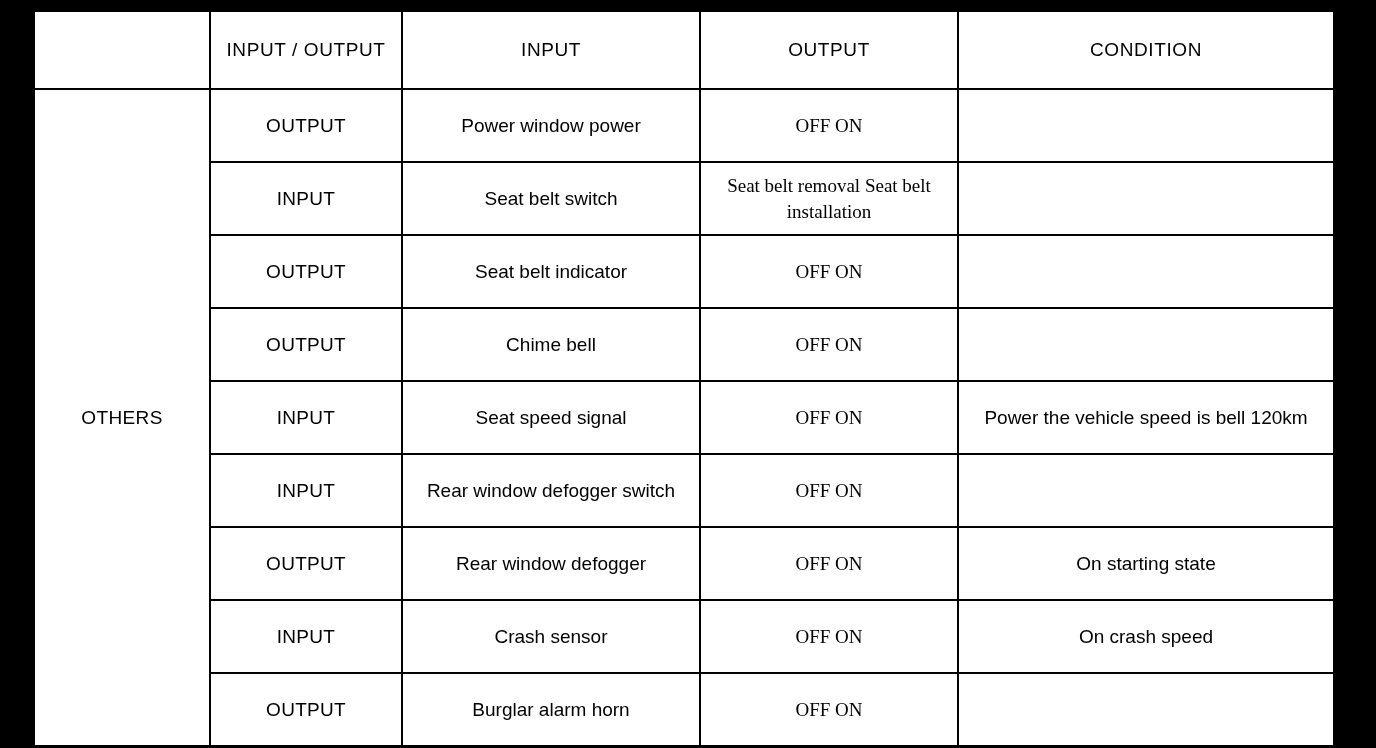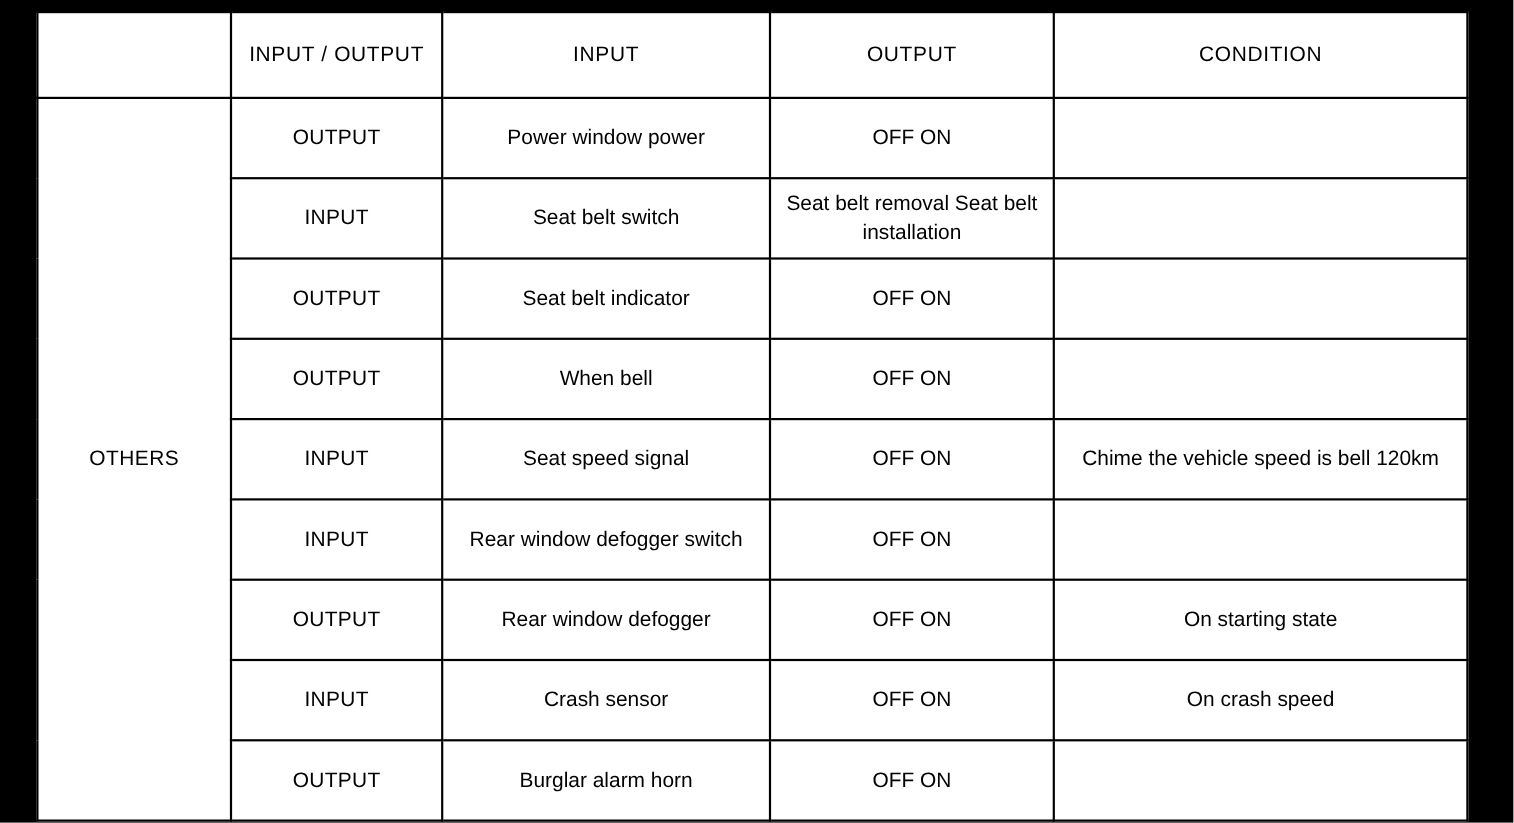--- a/index.html
+++ b/index.html
@@ -59,21 +59,21 @@
     height: 71px;
   }
   td.group-cell {
     vertical-align: top;
     padding-top: 22px;
     font-size: 19px;
     letter-spacing: 0.4px;
   }
   td.name-cell { font-size: 19px; margin-top: 24px; }
   td.io-cell { font-size: 19px; letter-spacing: 0.3px; }
-  td.disp-cell { font-size: 19px; }
+  td.disp-cell { font-size: 19px; font-family: Liberation Serif, serif; }
   td.cond-cell { font-size: 19px; }
   .two-line { line-height: 1.38; }
 </style>
 </head>
 <body>
 
 <div class="page">
   <table class="spec">
     <colgroup>
       <col class="c-group">
@@ -127,39 +127,39 @@
           <span>OFF</span>
           <span>ON</span>
         </td>
         <td class="cond-cell two-line">
           <span></span>
           <span></span>
         </td>
       </tr>
       <tr>
         <td class="io-cell">OUTPUT</td>
-        <td class="name-cell">When bell</td>
+        <td class="name-cell">Chime bell</td>
         <td class="disp-cell two-line">
           <span>OFF</span>
           <span>ON</span>
         </td>
         <td class="cond-cell two-line">
           <span></span>
           <span></span>
         </td>
       </tr>
       <tr>
         <td class="io-cell">INPUT</td>
         <td class="name-cell">Seat speed signal</td>
         <td class="disp-cell two-line">
           <span>OFF</span>
           <span>ON</span>
         </td>
         <td class="cond-cell two-line">
-          <span>Chime the vehicle speed is</span>
+          <span>Power the vehicle speed is</span>
           <span>bell 120km</span>
         </td>
       </tr>
       <tr>
         <td class="io-cell">INPUT</td>
         <td class="name-cell two-line">
           <span>Rear window defogger</span>
           <span>switch</span>
         </td>
         <td class="disp-cell two-line">

